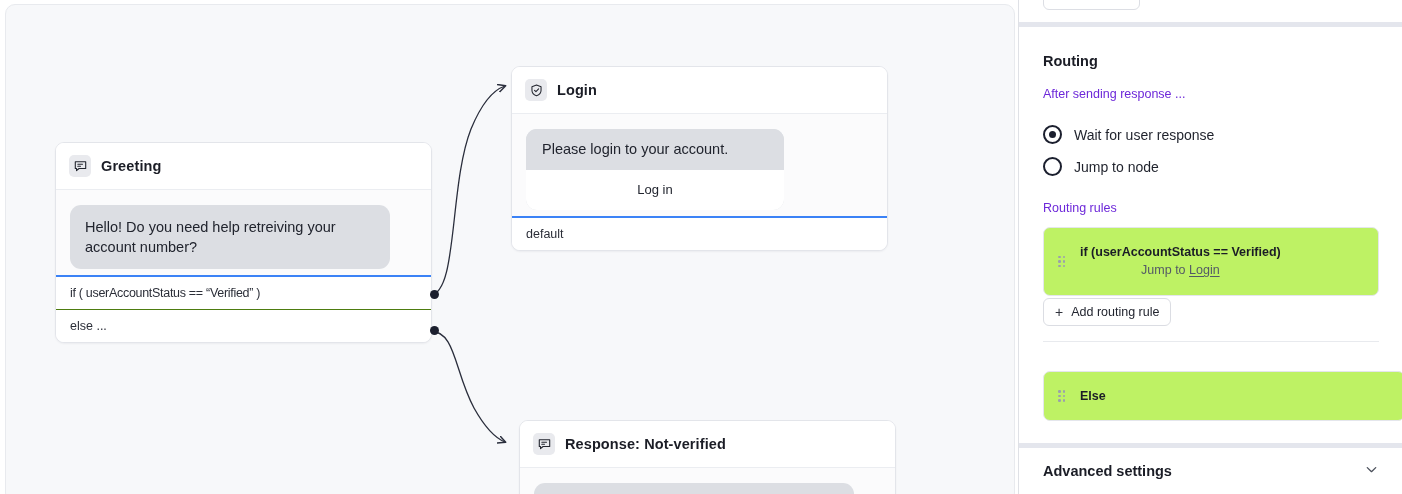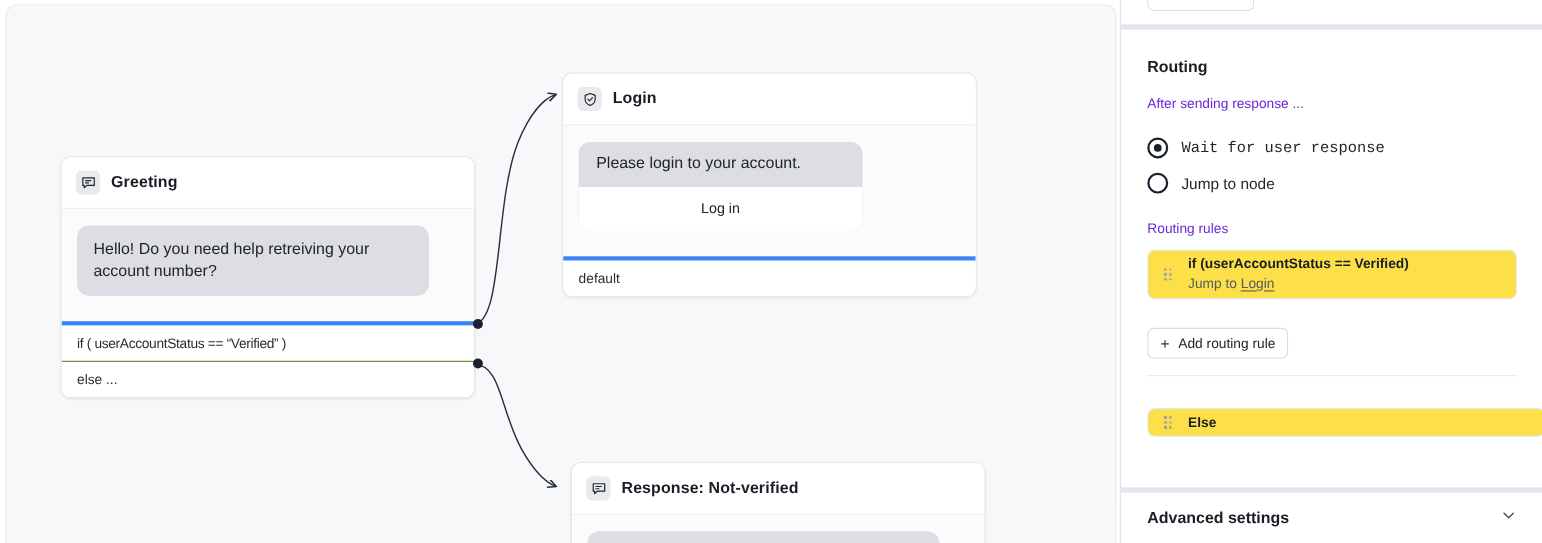--- a/index.html
+++ b/index.html
@@ -41,23 +41,23 @@
   .node-ico{
     width:22px;height:22px;border-radius:5px;
     background:#e9eaee;
     display:flex;align-items:center;justify-content:center;
     flex:0 0 auto;
   }
   .node-ico svg{display:block;}
   .node-title{font-size:14.5px;font-weight:bold;color:#1b1d26;letter-spacing:.1px;}
 
   .node-body{
-    padding:15px 14px 23px 14px;
+    padding:15px 14px 6px 14px;
     background:#fbfbfc;
-    border-bottom:4px solid #3b82f6;
+    border-bottom:2px solid #3b82f6;
   }
   .bubble{
     background:#dcdee3;
     border-radius:11px;
     padding:12px 15px;
     font-size:14.5px;
     line-height:20px;
     color:#21242e;
     max-width:290px;
   }
@@ -97,39 +97,39 @@
     overflow:hidden;
   }
   .panel-band{
     position:absolute;left:0;width:384px;height:5px;background:#e4e6ed;
   }
   .stub-field{
     position:absolute;left:24px;top:-14px;
     width:95px;height:22px;
     border:1px solid #dcdee4;border-radius:6px;background:#fff;
   }
-  .panel-scroll{position:absolute;left:0;top:27px;width:384px;height:416px;}
+  .panel-scroll{position:absolute;left:0;top:27px;width:384px;height:416px;text-align:center;}
 
   .sec-title{font-size:14.5px;font-weight:bold;color:#1b1d26;margin:0;}
   .sub-label{font-size:12.5px;color:#6d28d9;}
 
   .radio-row{display:flex;align-items:center;gap:12px;}
   .radio{
     width:15px;height:15px;border-radius:50%;
     border:2px solid #1b1f2e;background:#fff;
     display:flex;align-items:center;justify-content:center;flex:0 0 auto;
   }
   .radio .dot{width:7px;height:7px;border-radius:50%;background:#1b1f2e;}
   .radio-label{font-size:14px;color:#1f222c;}
 
   .rule-card{
     display:flex;align-items:center;gap:12px;
     border:1px solid #e4e6ec;border-radius:7px;
-    background:#fde047;
-    padding:4px 14px;
+    background:#bef264;
+    padding:16px 14px;
   }
   .grip{width:10px;flex:0 0 auto;display:flex;flex-wrap:wrap;gap:2px;}
   .grip i{width:2.5px;height:2.5px;border-radius:50%;background:#9ba0ac;display:block;}
   .rule-cond{font-size:12.5px;font-weight:bold;color:#1b1d26;line-height:16px;}
   .rule-jump{font-size:12.5px;color:#545a66;line-height:17px;margin-top:2px;}
   .rule-jump u{text-decoration:underline;text-underline-offset:2px;color:#545a66;}
 
   .add-btn{
     display:inline-flex;align-items:center;gap:8px;
     border:1px solid #dbdde3;border-radius:6px;background:#fff;
@@ -229,21 +229,21 @@
   <div class="panel-scroll">
 
     <div style="position:absolute;left:24px;top:26px;">
       <div class="sec-title">Routing</div>
     </div>
 
     <div style="position:absolute;left:24px;top:60px;">
       <div class="sub-label">After sending response ...</div>
     </div>
 
-    <div class="radio-row" style="position:absolute;left:24px;top:98px;font-family:Liberation Mono, monospace;">
+    <div class="radio-row" style="position:absolute;left:24px;top:98px;">
       <span class="radio">
           <span class="dot"></span>
         </span>
       <span class="radio-label">Wait for user response</span>
     </div>
 
     <div class="radio-row" style="position:absolute;left:24px;top:130px;">
       <span class="radio"></span>
       <span class="radio-label">Jump to node</span>
     </div>

